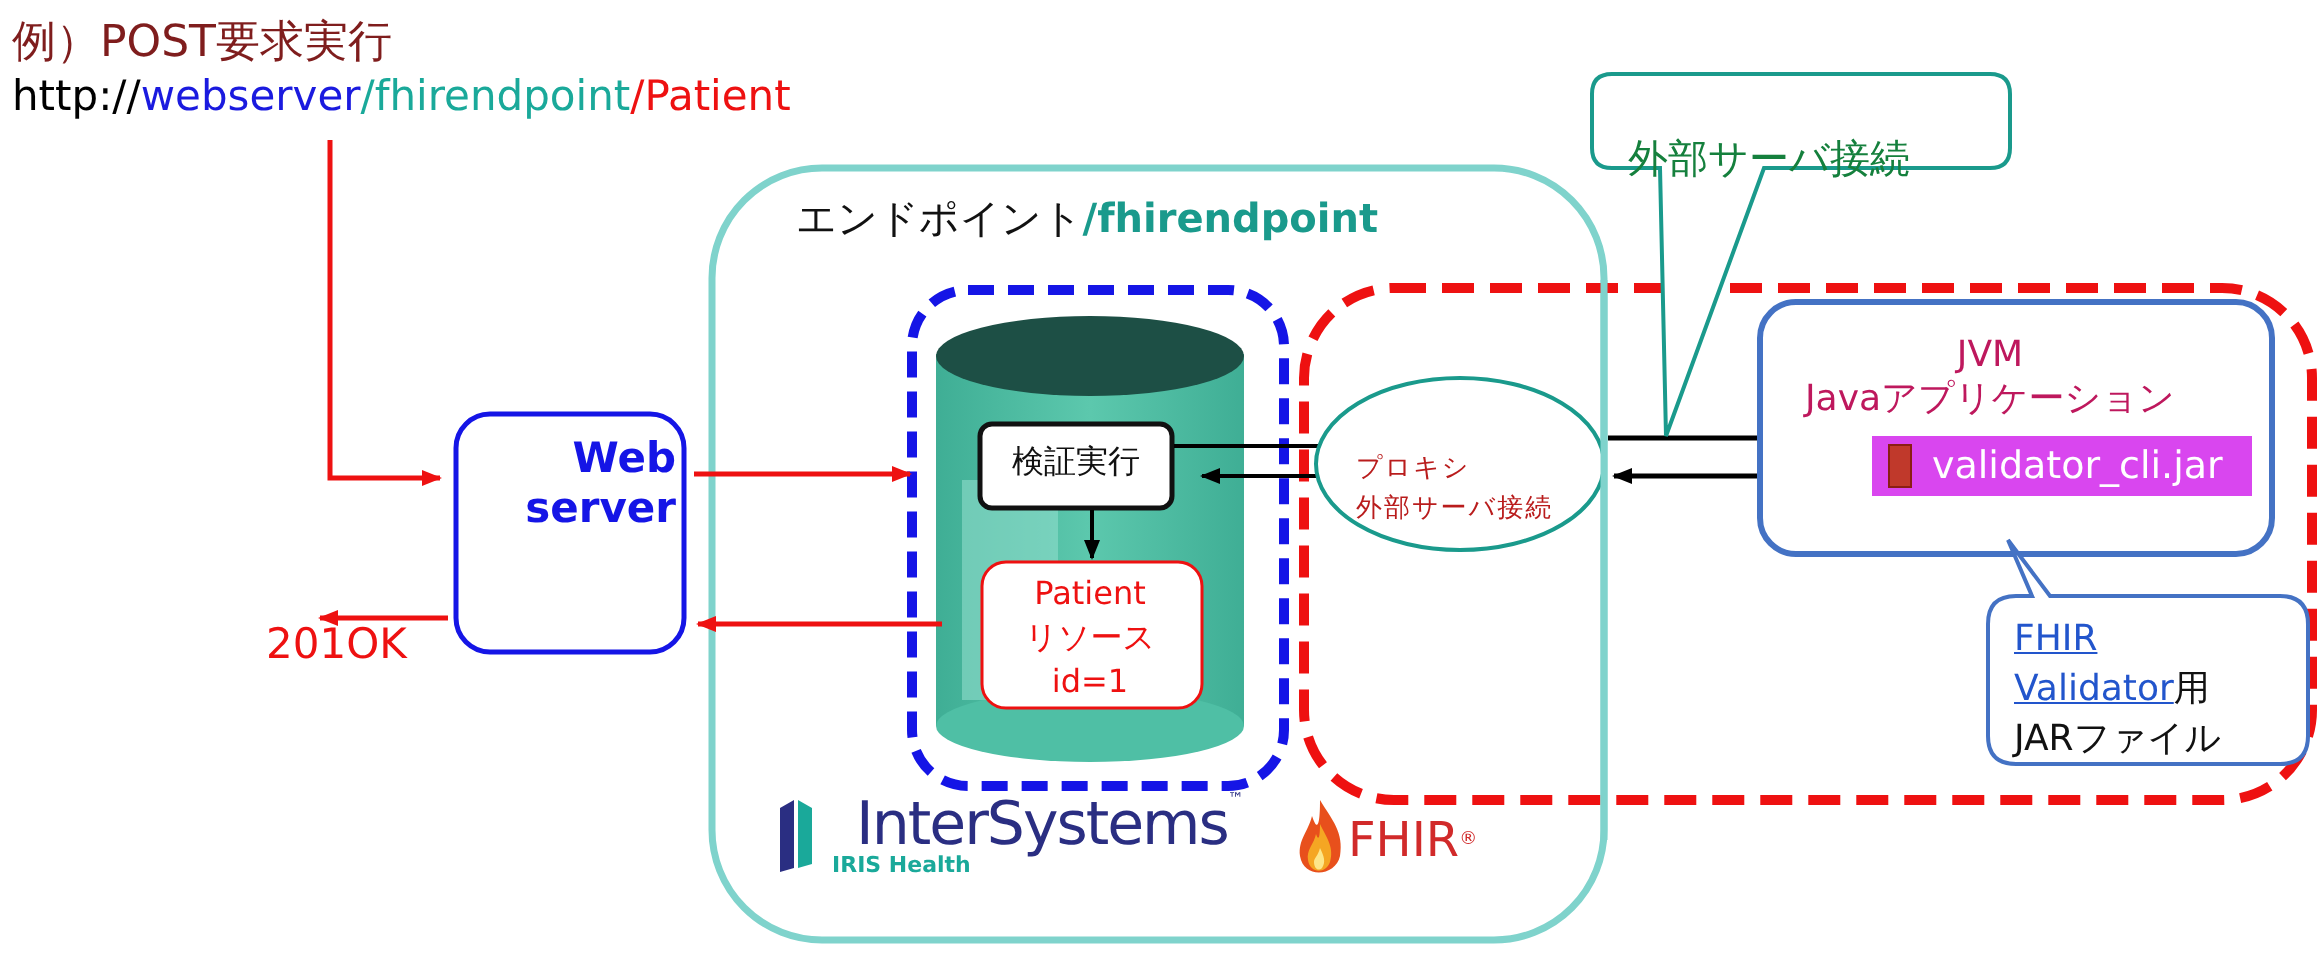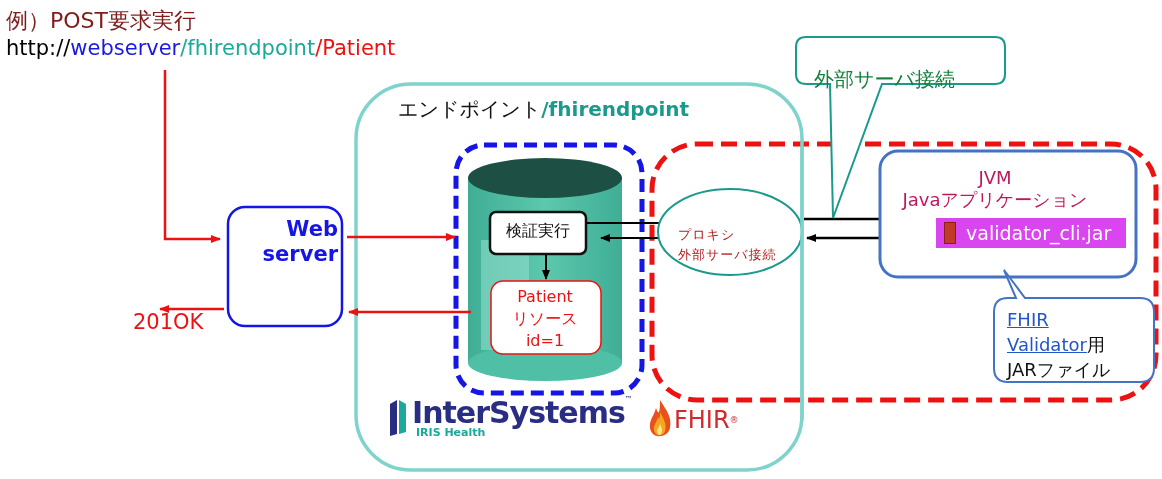--- a/index.html
+++ b/index.html
@@ -25,21 +25,21 @@
   .callout-label { font-size: 20px; color: #15803d; left: 814px; top: 66px; }
   .jvm-label { color: #be185d; font-size: 18px; text-align: center; width: 250px; left: 870px;
                top: 167px; line-height: 22px; white-space: normal; }
   .jar-box { left: 936px; top: 218px; width: 190px; height: 30px; background: #d946ef;
              color: #fff; font-size: 19px; display: flex; align-items: center; }
   .jar-icon { display: inline-block; width: 10px; height: 20px; background: #c0392b;
               margin: 0 10px 0 8px; border: 1px solid #8a1e14; }
   .fhir-note { font-size: 18px; color: #111; left: 1007px; top: 307px; line-height: 25px; white-space: normal; width: 145px; }
   .fhir-note a { color: #2255cc; text-decoration: underline; }
   .isc-logo { left: 388px; top: 395px; }
-  .isc-main { font-size: 30px; font-weight: bold; color: #2a2e82; letter-spacing: -1px; }
+  .isc-main { font-size: 30px; font-weight: normal; color: #2a2e82; letter-spacing: -1px; margin-left: 16px; }
   .isc-tm { font-size: 8px; color: #2a2e82; vertical-align: top; }
   .isc-sub { font-size: 11px; font-weight: bold; color: #1aa99a; margin-left: 28px; margin-top: -4px; }
   .isc-mark { position: absolute; left: 0px; top: 3px; width: 20px; height: 40px; }
   .fhir-logo { left: 648px; top: 398px; display: flex; align-items: center; }
   .fhir-text { font-size: 24px; color: #d12a2a; margin-left: 2px; }
   .fhir-reg { font-size: 9px; color: #d12a2a; vertical-align: top; }
 </style>
 </head>
 <body>
 

